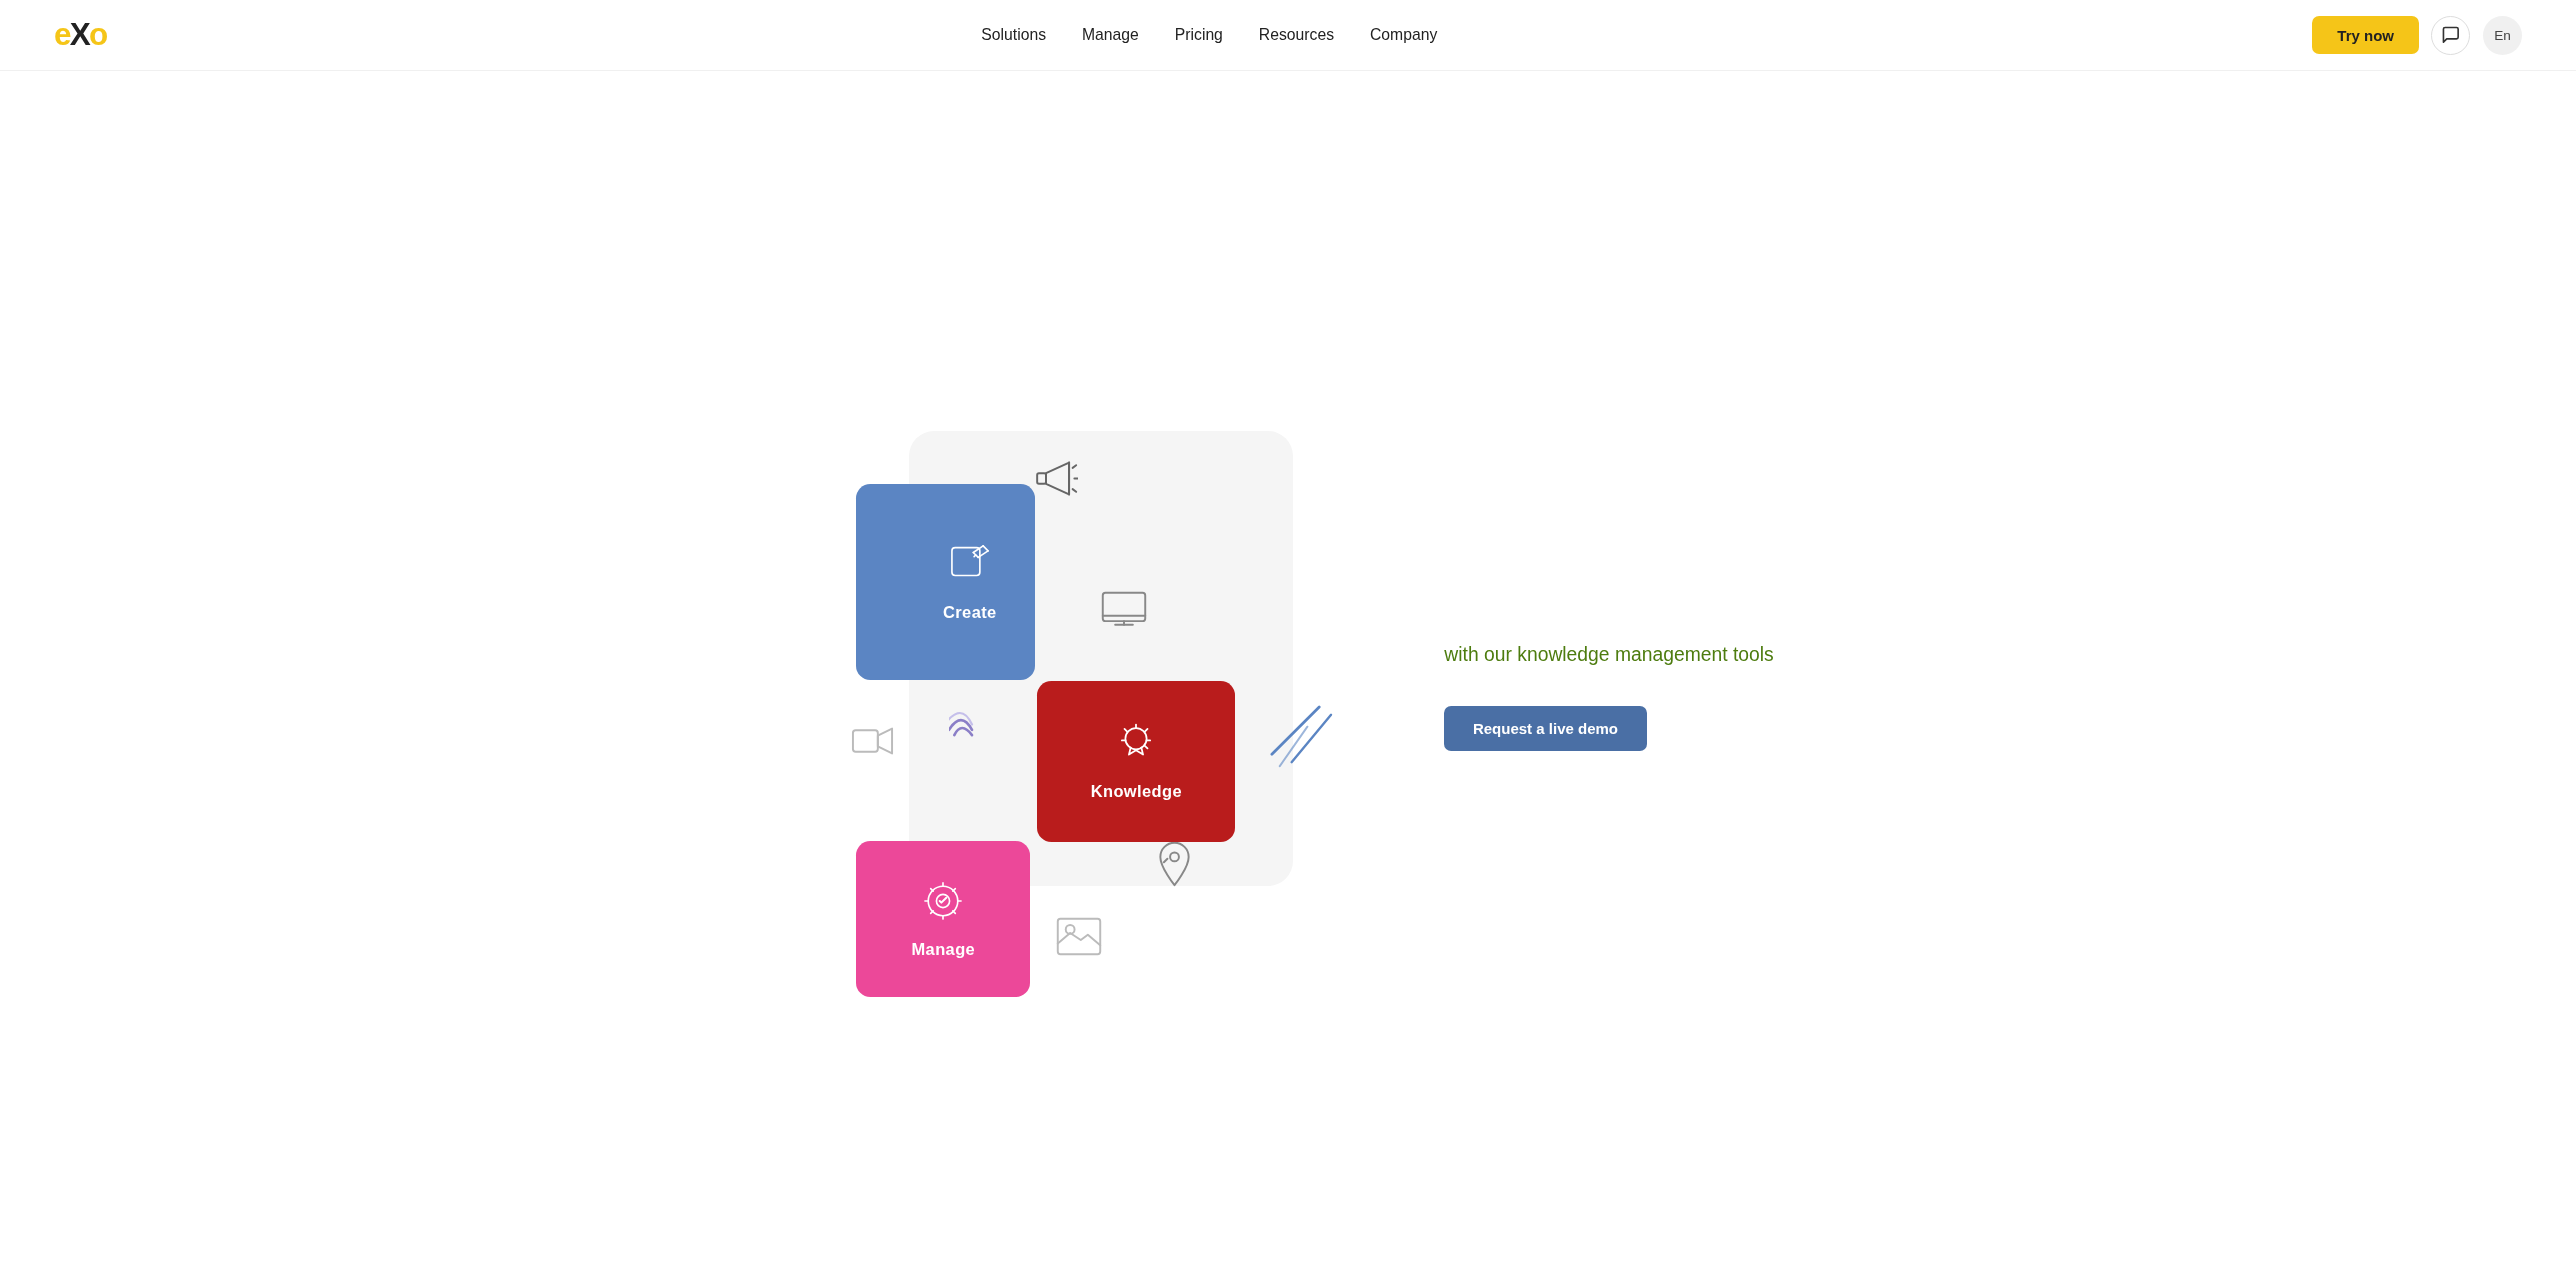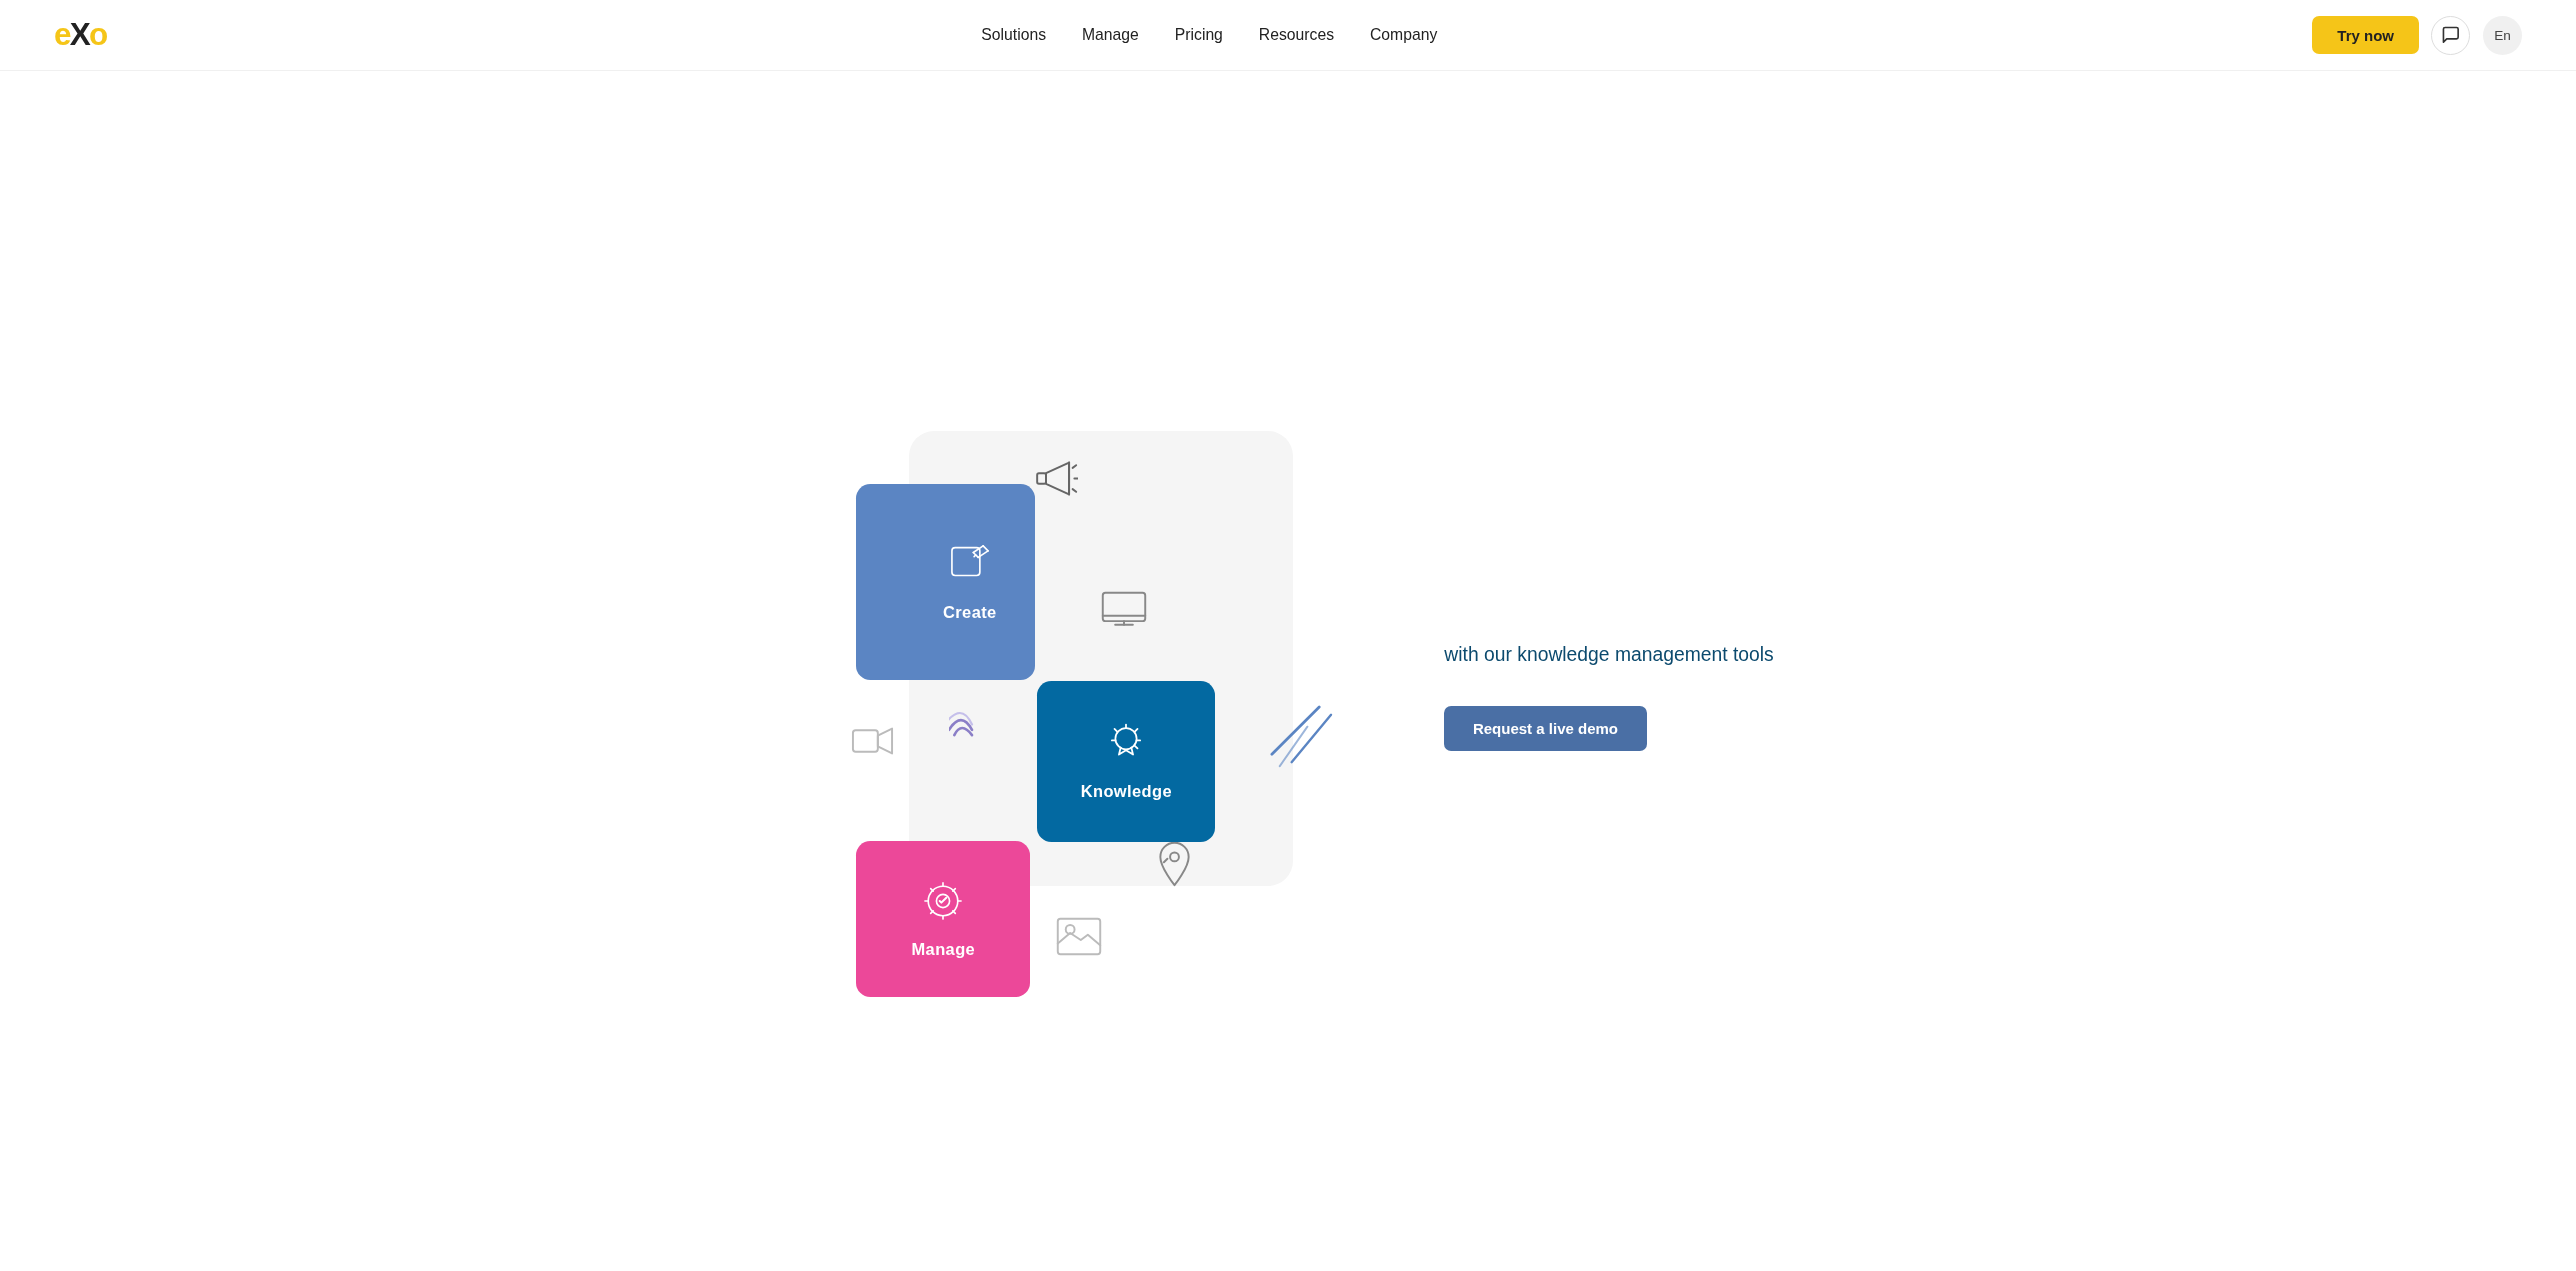--- a/index.html
+++ b/index.html
@@ -139,22 +139,22 @@
       padding-left: 48px;
     }
     .tile-share {
       background: #d94f6b;
       width: 179px;
       height: 152px;
       top: 89px;
       left: 353px;
     }
     .tile-knowledge {
-      background: #0369a1;
-      width: 178px;
+      background: #b91c1c;
+      width: 198px;
       height: 161px;
       top: 286px;
       left: 235px;
     }
     .tile-manage {
       background: #ec4899;
       width: 174px;
       height: 156px;
       top: 446px;
       left: 54px;
@@ -197,21 +197,21 @@
     }
     .hero-title {
       font-size: 2.8rem;
       font-weight: 800;
       color: #111;
       line-height: 1.2;
       margin-bottom: 18px;
     }
     .hero-subtitle {
       font-size: 1.35rem;
-      color: #0c4a6e;
+      color: #4d7c0f;
       line-height: 1.5;
       margin-bottom: 36px;
       font-weight: 400;
       margin-top: 32px;
     }
     .btn-demo {
       background: #4a6fa5;
       color: #fff;
       font-size: 1.05rem;
       font-weight: 700;

